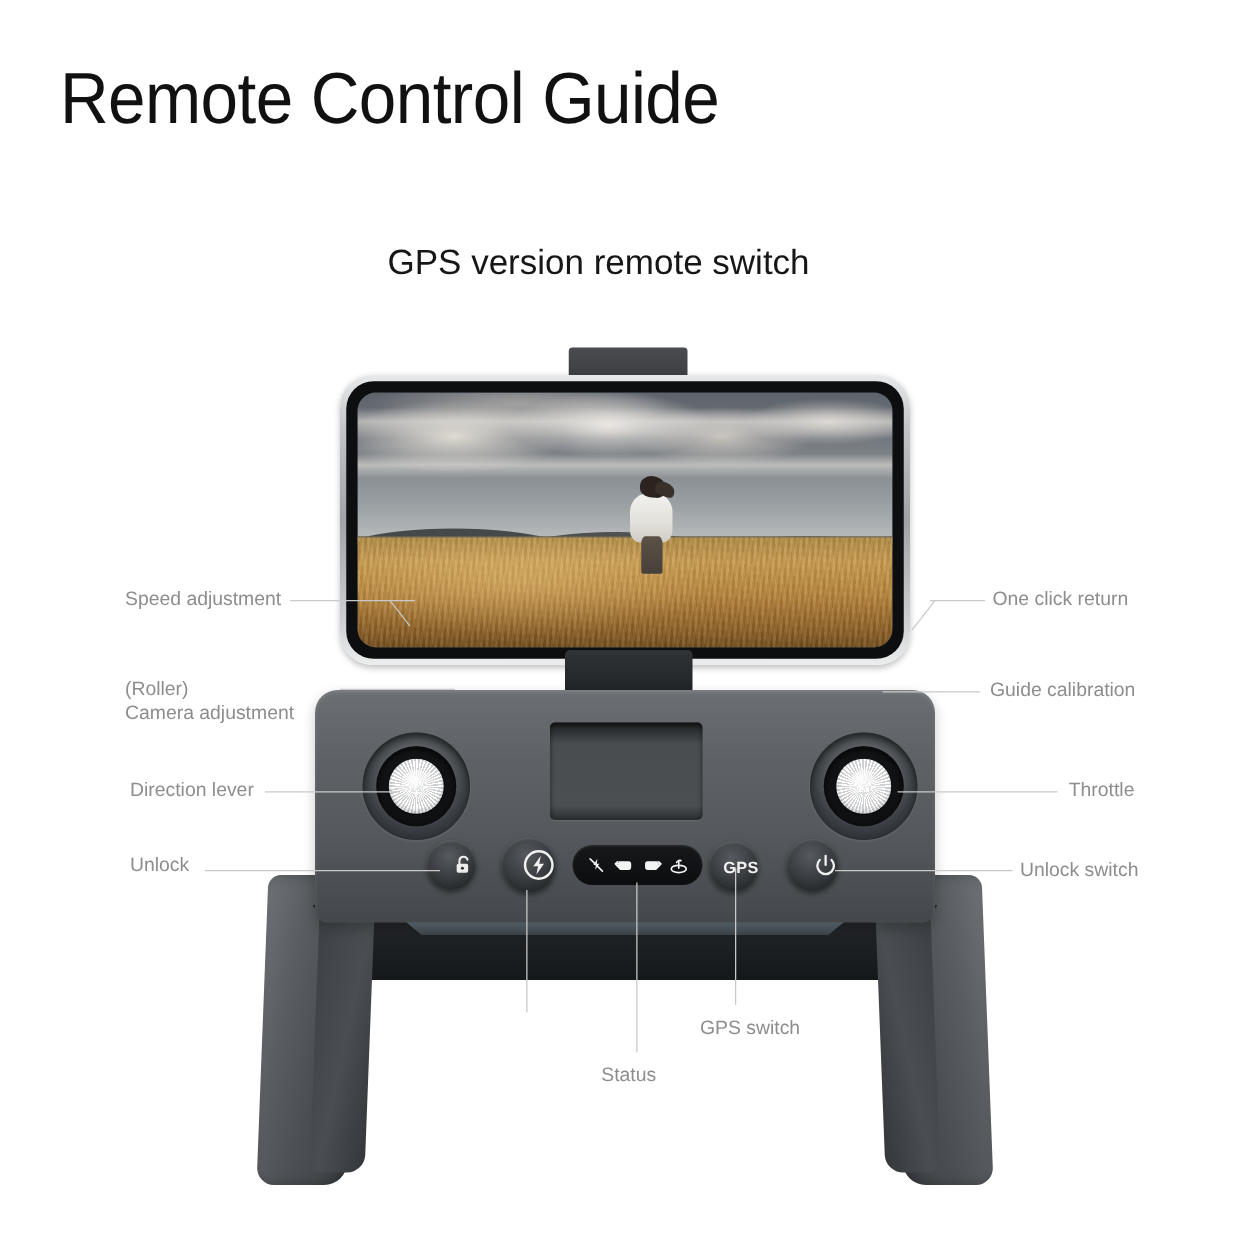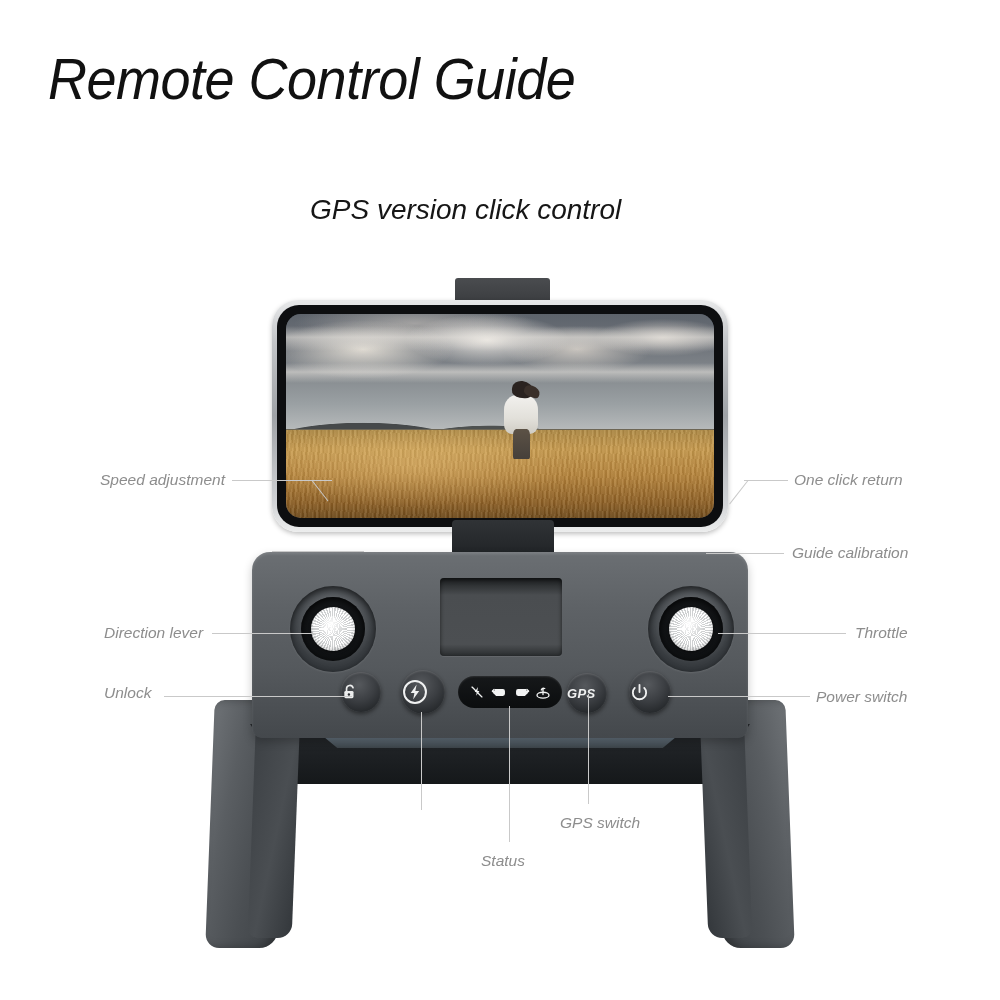--- a/index.html
+++ b/index.html
@@ -13,21 +13,20 @@
     position: relative;
     overflow: hidden;
     font-family: "Liberation Sans", sans-serif;
     -webkit-font-smoothing: antialiased;
   }
 
   .page {
     position: absolute;
     inset: 0;
     background: #ffffff;
-    font-style: italic;
   }
 
   
   #page-title {
     position: absolute;
     left: 48px;
     top: 44px;
     font-size: 58px;
     line-height: 70px;
     color: #111111;
@@ -280,21 +279,21 @@
   }
   #stick-left  { left: 290px; top: 586px; }
   #stick-right { left: 648px; top: 586px; }
 
   
   .rbtn {
     position: absolute;
     width: 40px; height: 40px; border-radius: 50%;
     background: radial-gradient(circle at 45% 32%, #56595d 0%, #3c3f43 45%, #26292c 78%, #1b1e21 100%);
     box-shadow: inset 0 1px 2px rgba(255,255,255,.18), 0 2px 4px rgba(0,0,0,.45);
-    display:flex; align-items:center; justify-content:flex-start;
+    display:flex; align-items:center; justify-content:flex-end;
     color:#e9eaea;
   }
   #btn-unlock   { left: 341px; top: 672px; }
   #btn-geomag   { left: 401px; top: 670px; width:44px; height:44px; }
   #btn-gps      { left: 567px; top: 673px; }
   #btn-power    { left: 629px; top: 671px; width:42px; height:42px; }
   #btn-gps-label { font-size: 13px; font-weight: 700; letter-spacing: .3px; color:#f0f1f1; }
 
   
   #status-strip {
@@ -309,21 +308,21 @@
   #status-strip .sicon { width:18px; height:18px; color:#f2f3f3; display:flex; align-items:center; justify-content:center; }
 
   svg { display:block; }
 </style>
 </head>
 <body>
 
 <div class="page">
 
   <div id="page-title">Remote Control Guide</div>
-  <div id="page-subtitle">GPS version click control</div>
+  <div id="page-subtitle">GPS version remote switch</div>
 
   <div id="device-stage">
 
     <div id="phone-clamp-top"></div>
 
     <div id="phone">
       <div id="phone-inner">
         <div id="phone-screen">
           <div class="ph-sky"></div>
           <div class="ph-cloudband" style="top:6%;height:12%;"></div>
@@ -442,25 +441,29 @@
 
   <div class="leader h" style="left:718px; top:633px; width:128px;"></div>
   <div class="leader h" style="left:668px; top:696px; width:142px;"></div>
 
   <div class="leader v" style="left:421px; top:712px; height:98px;"></div>
   <div class="leader v" style="left:509px; top:706px; height:136px;"></div>
   <div class="leader v" style="left:588px; top:694px; height:110px;"></div>
 
   <div class="callout" style="left:100px; top:470px;">Speed adjustment</div>
 
+  <div class="callout two-line" style="left:100px; top:542px;">
+    <div>(Roller)</div>
+    <div>Camera adjustment</div>
+  </div>
 
   <div class="callout" style="left:104px; top:623px;">Direction lever</div>
   <div class="callout" style="left:104px; top:683px;">Unlock</div>
 
   <div class="callout" style="left:794px; top:470px;">One click return</div>
   <div class="callout" style="left:792px; top:543px;">Guide calibration</div>
   <div class="callout" style="left:855px; top:623px;">Throttle</div>
-  <div class="callout" style="left:816px; top:687px;">Power switch</div>
+  <div class="callout" style="left:816px; top:687px;">Unlock switch</div>
 
   <div class="callout" style="left:481px; top:851px;">Status</div>
   <div class="callout" style="left:560px; top:813px;">GPS switch</div>
 
 </div>
 
 </body></html>

